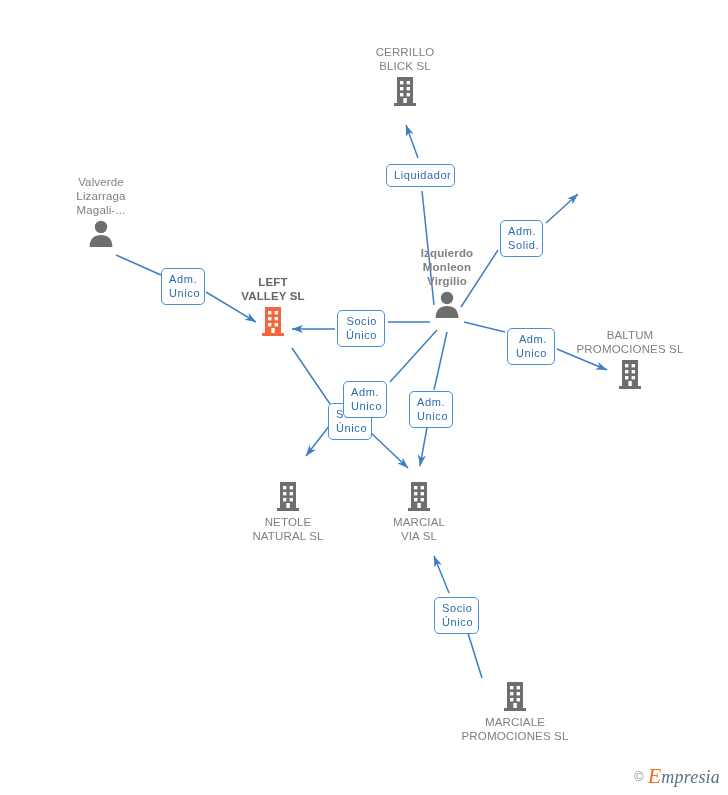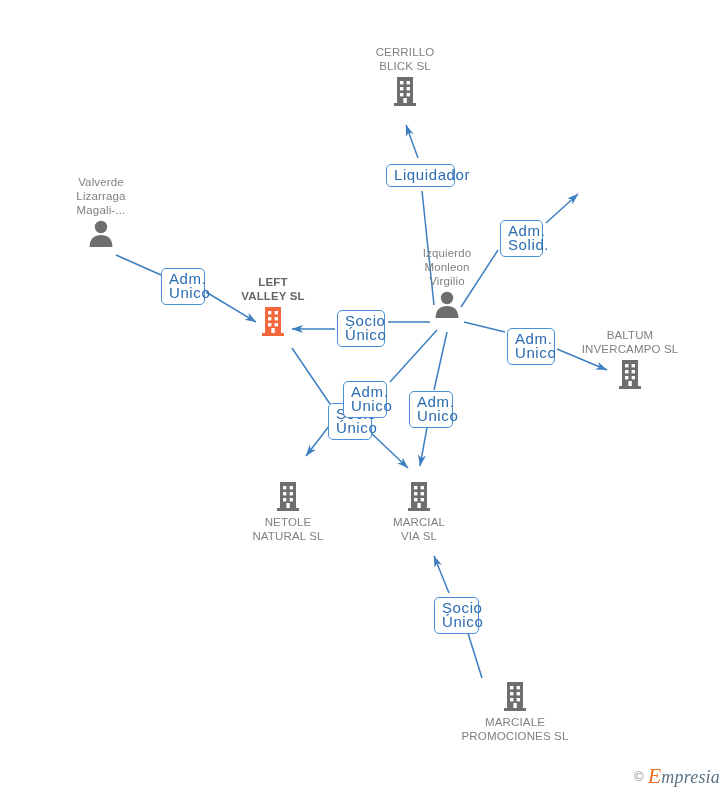--- a/index.html
+++ b/index.html
@@ -47,26 +47,26 @@
   }
   .node.label-above .node-label { margin-bottom: 2px; }
   .node.label-below .node-label { margin-top: 3px; }
 
   .reltag {
     position: absolute;
     border: 1.3px solid #4a90d9;
     border-radius: 5px;
     background: #ffffff;
     color: #2b6cb0;
-    font-size: 15px;
+    font-size: 11px;
     line-height: 14px;
     font-family: "Liberation Sans", sans-serif;
     letter-spacing: 0.6px;
     padding: 3px 7px 4px 7px;
-    text-align: left;
+    text-align: right;
     white-space: pre-line;
     box-sizing: border-box;
   }
   .watermark {
     position: absolute;
     right: 8px;
     bottom: 6px;
     display: flex;
     align-items: center;
     gap: 4px;
@@ -189,35 +189,35 @@
         <rect x="15.6" y="6" width="3.4" height="3.4" fill="#fff"></rect>
         <rect x="9" y="12" width="3.4" height="3.4" fill="#fff"></rect>
         <rect x="15.6" y="12" width="3.4" height="3.4" fill="#fff"></rect>
         <rect x="9" y="18" width="3.4" height="3.4" fill="#fff"></rect>
         <rect x="15.6" y="18" width="3.4" height="3.4" fill="#fff"></rect>
         <rect x="12.4" y="23" width="3.4" height="5" fill="#fff"></rect>
       </svg>
     </span>
   </div>
 
-  <div class="node label-above" style="left:447px; top:246px;">
+  <div class="node label-above" style="left:447px; top:246px;font-weight:bold;">
     <div class="node-label">Izquierdo
 Monleon
 Virgilio</div>
     <span class="icon">
       <svg width="28" height="28" viewBox="0 0 28 28" xmlns="http://www.w3.org/2000/svg">
         <circle cx="14" cy="8" r="6.2" fill="#6e6e6e"></circle>
         <path d="M2.6,28 C2.6,19.2 7.7,16 14,16 C20.3,16 25.4,19.2 25.4,28 Z" fill="#6e6e6e"></path>
       </svg>
     </span>
   </div>
 
   <div class="node label-above" style="left:630px; top:328px;">
     <div class="node-label">BALTUM
-INVERCAMPO SL</div>
+PROMOCIONES SL</div>
     <span class="icon">
       <svg width="28" height="32" viewBox="0 0 28 32" xmlns="http://www.w3.org/2000/svg">
         <rect x="6" y="2" width="16" height="26" fill="#6e6e6e"></rect>
         <rect x="3" y="28" width="22" height="3" fill="#6e6e6e"></rect>
         <rect x="9" y="6" width="3.4" height="3.4" fill="#fff"></rect>
         <rect x="15.6" y="6" width="3.4" height="3.4" fill="#fff"></rect>
         <rect x="9" y="12" width="3.4" height="3.4" fill="#fff"></rect>
         <rect x="15.6" y="12" width="3.4" height="3.4" fill="#fff"></rect>
         <rect x="9" y="18" width="3.4" height="3.4" fill="#fff"></rect>
         <rect x="15.6" y="18" width="3.4" height="3.4" fill="#fff"></rect>

